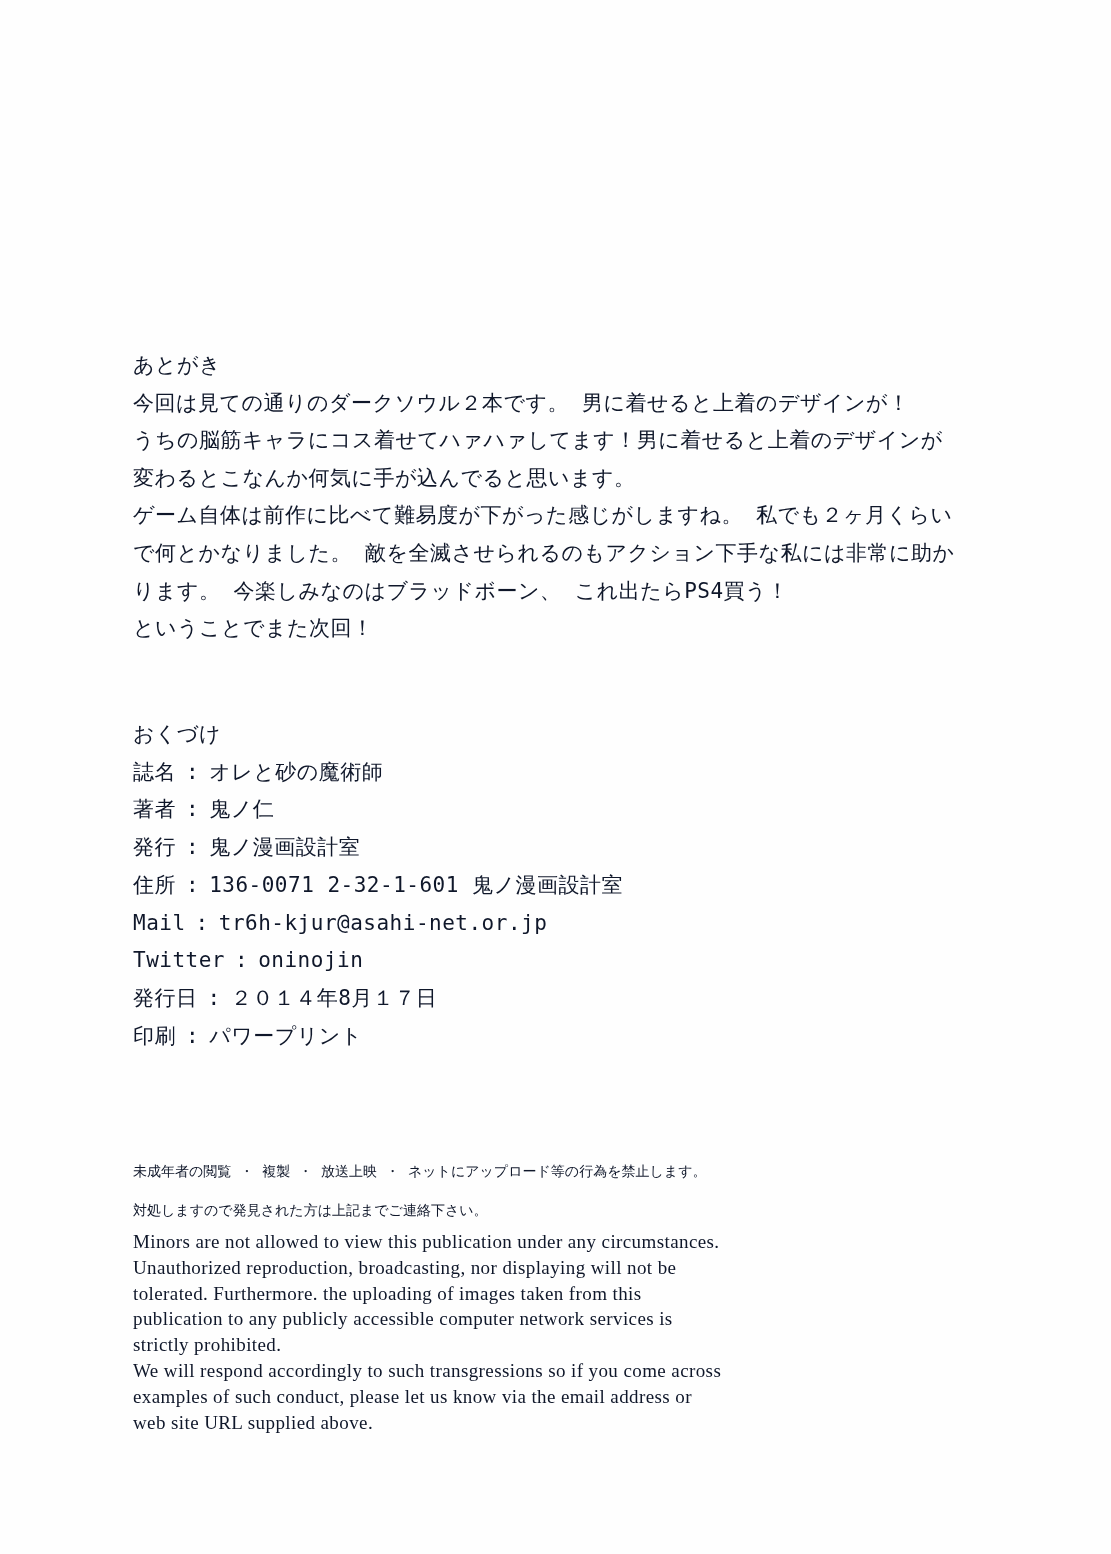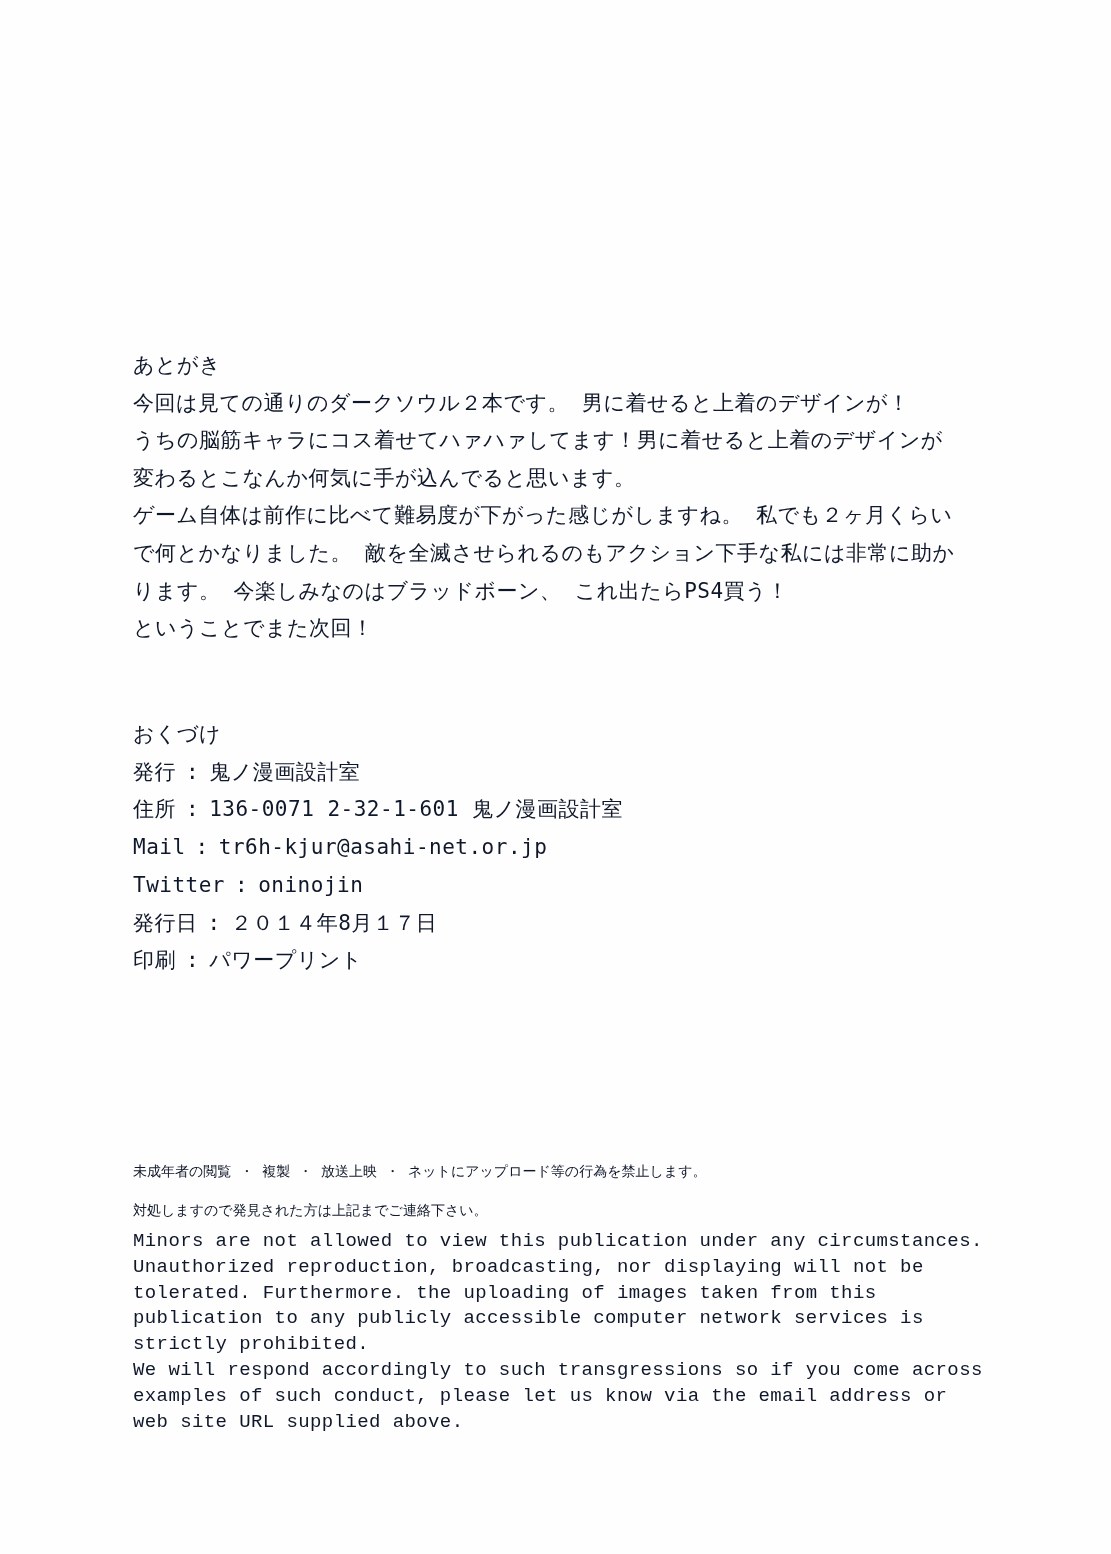--- a/index.html
+++ b/index.html
@@ -26,21 +26,21 @@
   .jp-text {
     font-size: 21px;
     line-height: 37.6px;
     letter-spacing: 0.5px;
   }
   .afterword-block { top: 347px; }
   .colophon-block  { top: 716px;  line-height: 37.7px; }
   .notice-jp-block { top: 1152px; font-size: 14px; line-height: 39px; }
   .notice-en-block {
     top: 1229px;
-    font-family: Liberation Mono, monospace;
+    font-family: Liberation Serif, serif;
     font-size: 19px;
     line-height: 25.8px;
     letter-spacing: 0.4px;
   }
   .line { display: block; }
   .heading { display: block; }
   .colophon-row .sep { margin: 0 10px; }
 </style>
 </head>
 <body>
@@ -54,20 +54,26 @@
     <span class="line">変わるとこなんか何気に手が込んでると思います。</span>
     <span class="line">ゲーム自体は前作に比べて難易度が下がった感じがしますね。 私でも２ヶ月くらい</span>
     <span class="line">で何とかなりました。 敵を全滅させられるのもアクション下手な私には非常に助か</span>
     <span class="line">ります。 今楽しみなのはブラッドボーン、 これ出たらPS4買う！</span>
     <span class="line">ということでまた次回！</span>
   </section>
 
   <section class="block jp-text colophon-block">
     <span class="heading">おくづけ</span>
 
+    <span class="line colophon-row">
+      <span>誌名</span><span class="sep">:</span><span>オレと砂の魔術師</span>
+    </span>
+    <span class="line colophon-row">
+      <span>著者</span><span class="sep">:</span><span>鬼ノ仁</span>
+    </span>
     <span class="line colophon-row">
       <span>発行</span><span class="sep">:</span><span>鬼ノ漫画設計室</span>
     </span>
     <span class="line colophon-row">
       <span>住所</span><span class="sep">:</span><span>136-0071 2-32-1-601 鬼ノ漫画設計室</span>
     </span>
     <span class="line colophon-row">
       <span>Mail</span><span class="sep">:</span><span>tr6h-kjur@asahi-net.or.jp</span>
     </span>
     <span class="line colophon-row">

